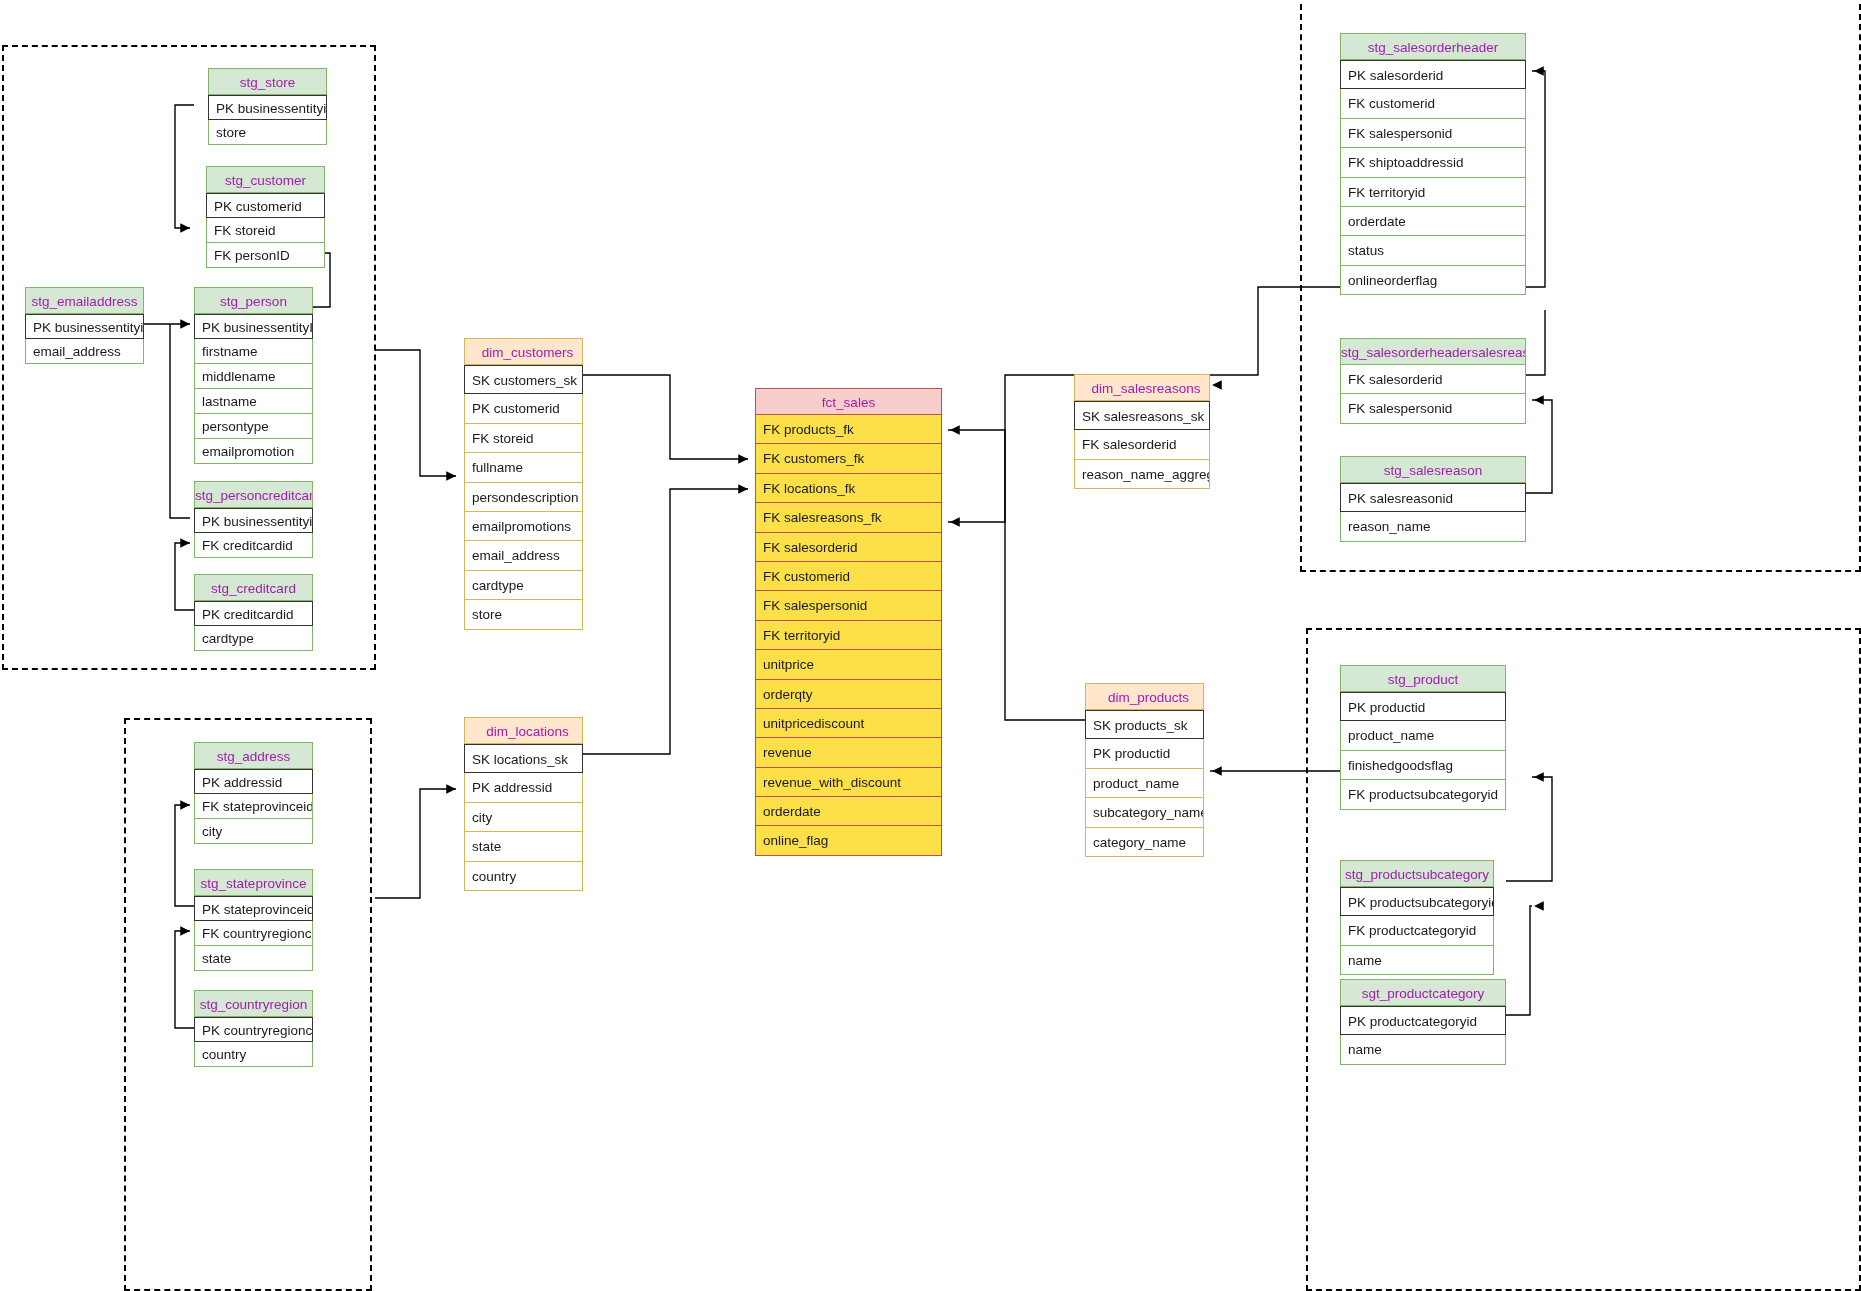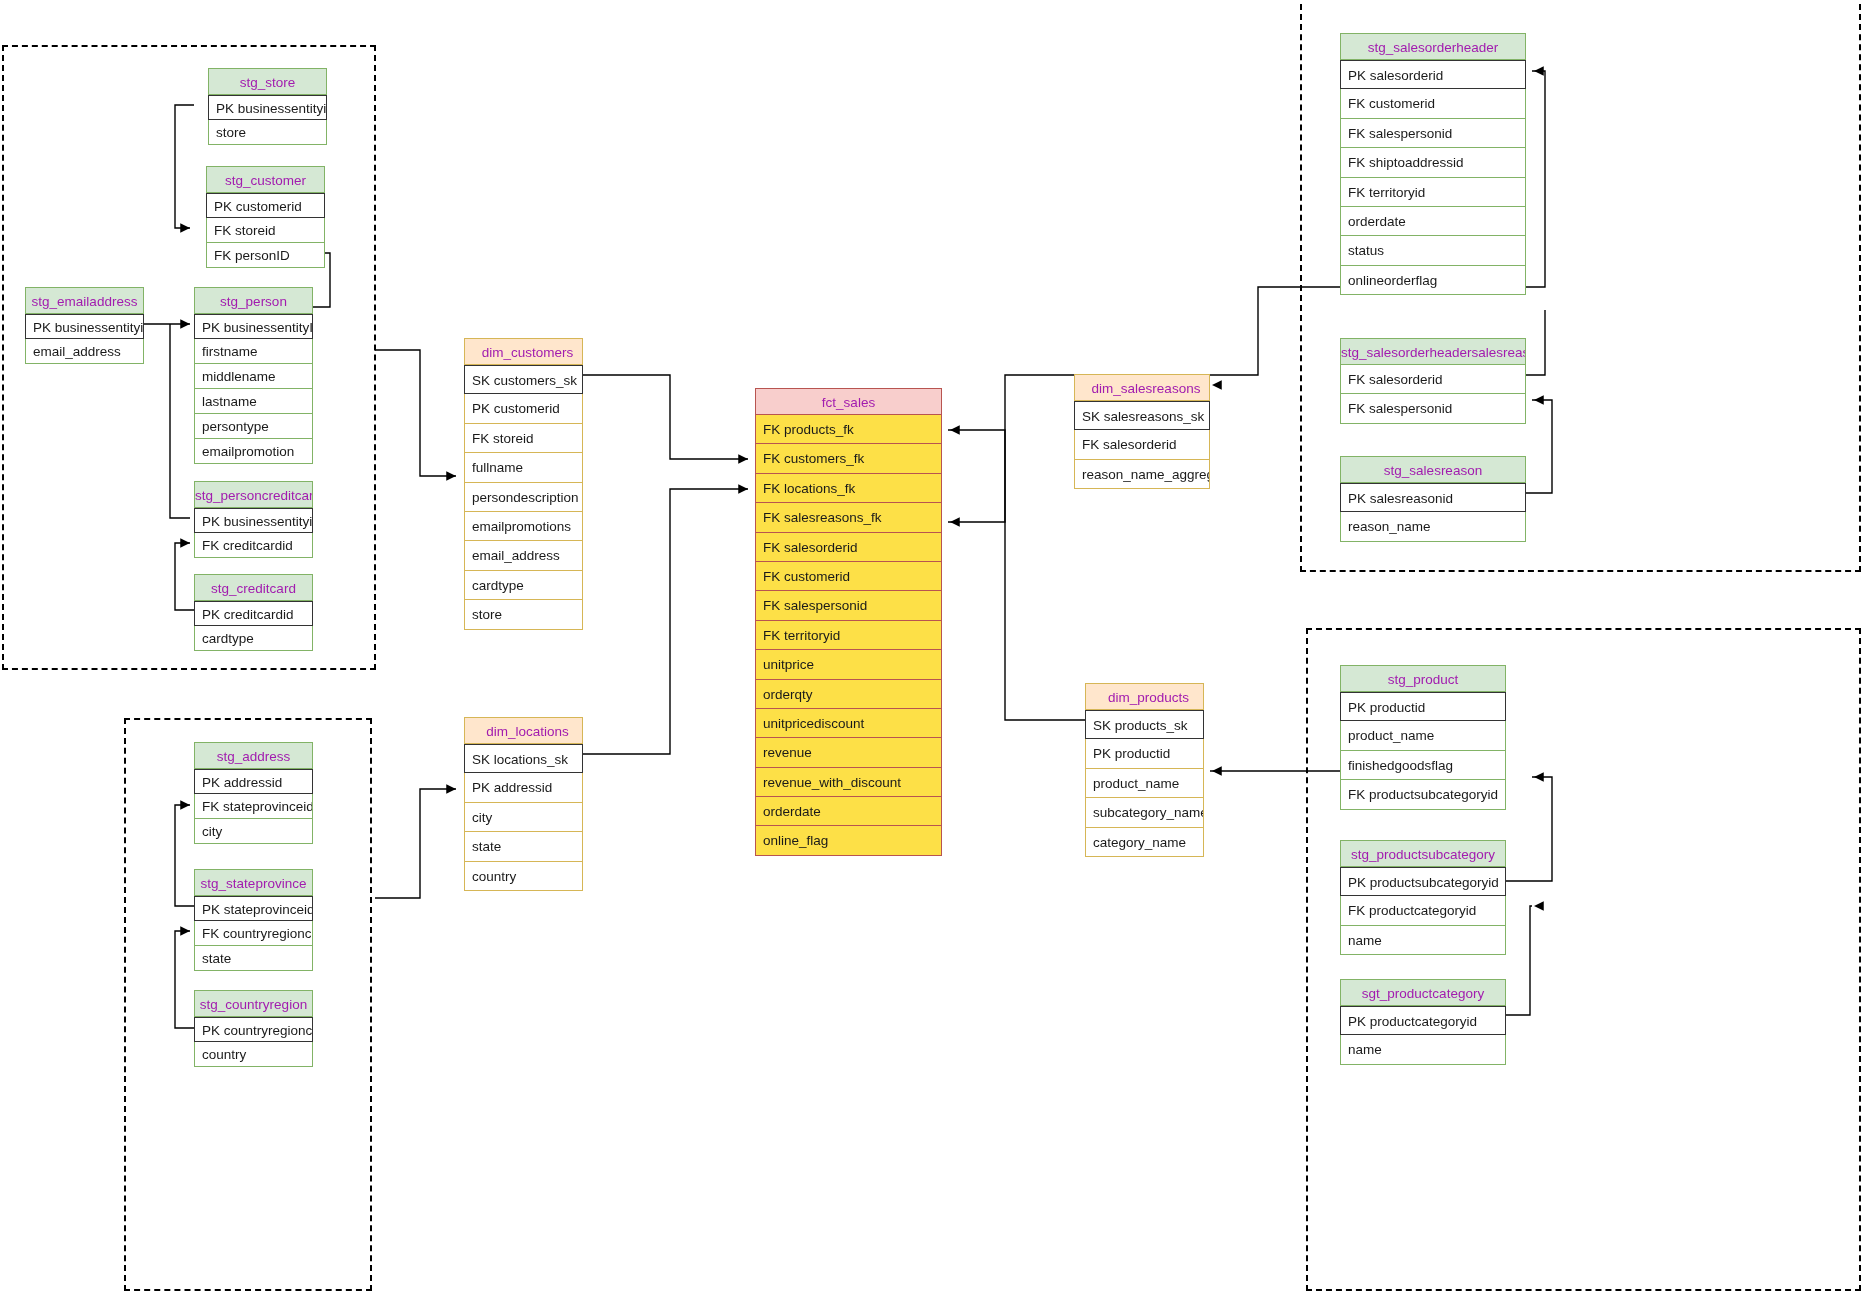--- a/index.html
+++ b/index.html
@@ -214,21 +214,21 @@
         <div class="row keyrow">PK salesreasonid</div>
         <div class="row">reason_name</div>
       </div>
       <div class="tbl t-stg tall" style="left: 1340px; top: 665px; width: 166px;">
         <div class="hdr">stg_product</div>
         <div class="row keyrow">PK productid</div>
         <div class="row">product_name</div>
         <div class="row">finishedgoodsflag</div>
         <div class="row">FK productsubcategoryid</div>
       </div>
-      <div class="tbl t-stg tall" style="left: 1340px; top: 840px; width: 166px;">
+      <div class="tbl t-stg tall" style="left: 1340px; top: 860px; width: 154px;">
         <div class="hdr">stg_productsubcategory</div>
         <div class="row keyrow">PK productsubcategoryid</div>
         <div class="row">FK productcategoryid</div>
         <div class="row">name</div>
       </div>
       <div class="tbl t-stg tall" style="left: 1340px; top: 979px; width: 166px;">
         <div class="hdr">sgt_productcategory</div>
         <div class="row keyrow">PK productcategoryid</div>
         <div class="row">name</div>
       </div>

